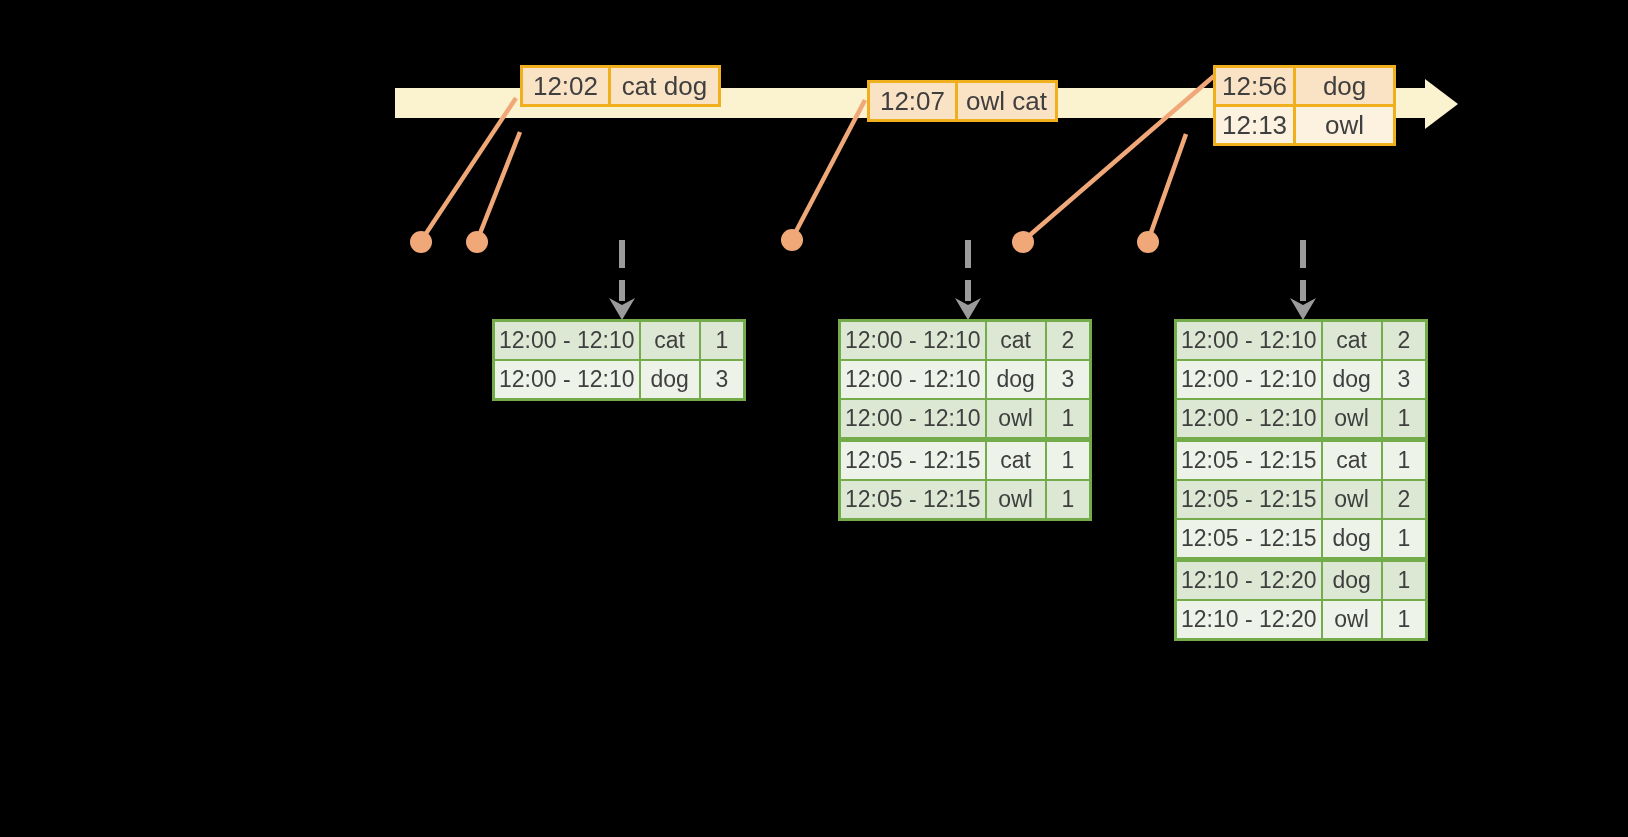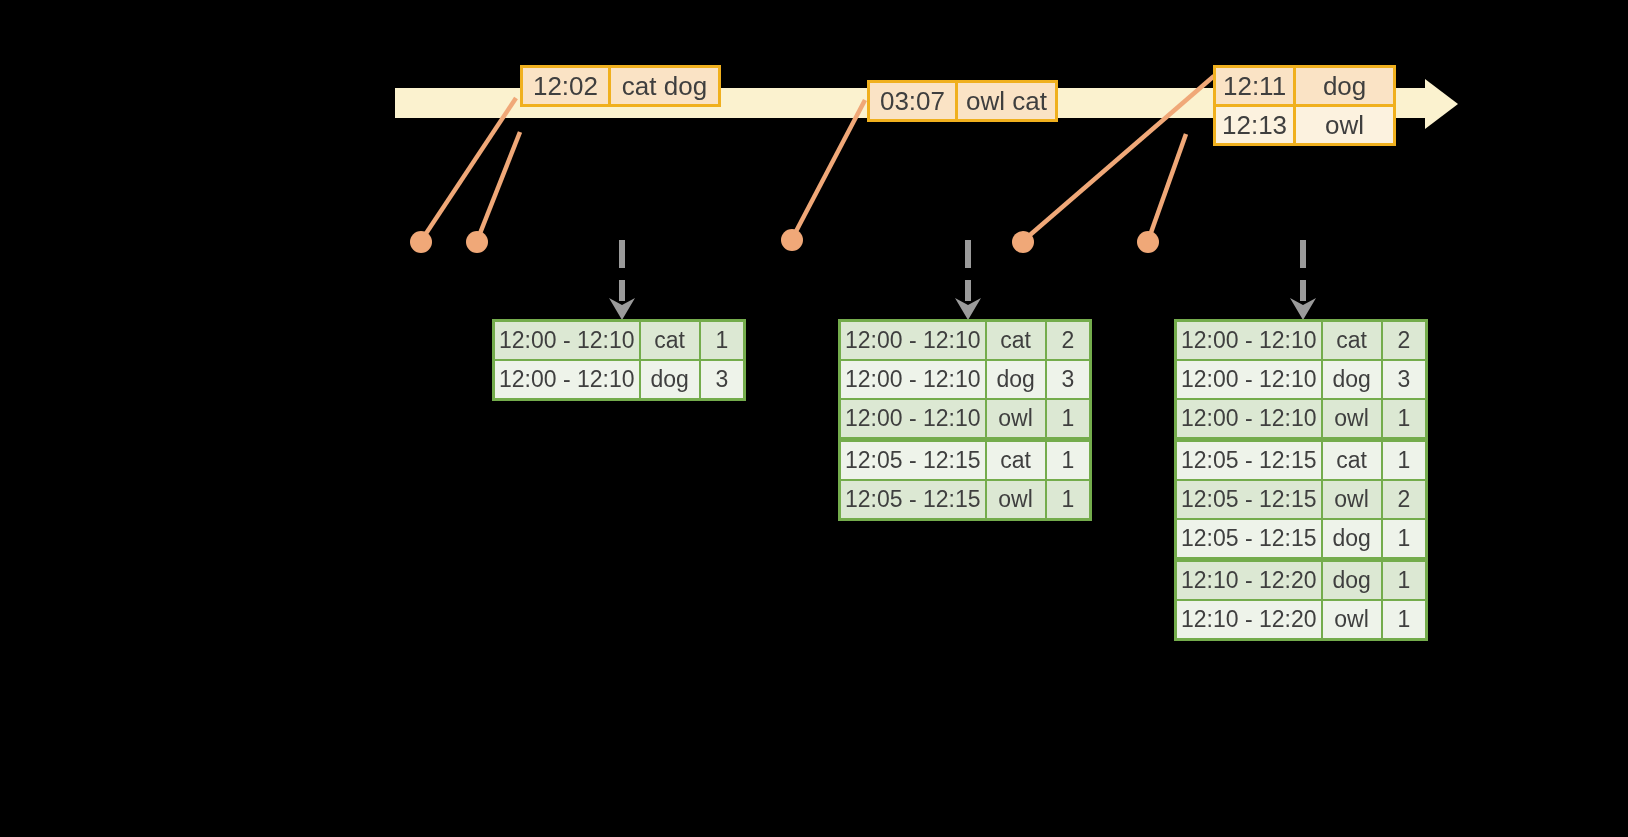--- a/index.html
+++ b/index.html
@@ -154,34 +154,34 @@
       </tbody>
   </table>
 
   <table id="event-table-2" class="event-table">
     <colgroup>
         <col style="width:88px">
         <col style="width:100px">
       </colgroup>
     <tbody>
         <tr>
-          <td>03:07</td>
+          <td>12:07</td>
           <td>owl cat</td>
         </tr>
       </tbody>
   </table>
 
   <table id="event-table-3" class="event-table">
     <colgroup>
         <col style="width:70px">
         <col style="width:100px">
       </colgroup>
     <tbody>
         <tr>
-          <td>12:11</td>
+          <td>12:56</td>
           <td>dog</td>
         </tr>
         <tr>
           <td>12:13</td>
           <td>owl</td>
         </tr>
       </tbody>
   </table>
 
   <table id="result-table-1" class="result-table">

